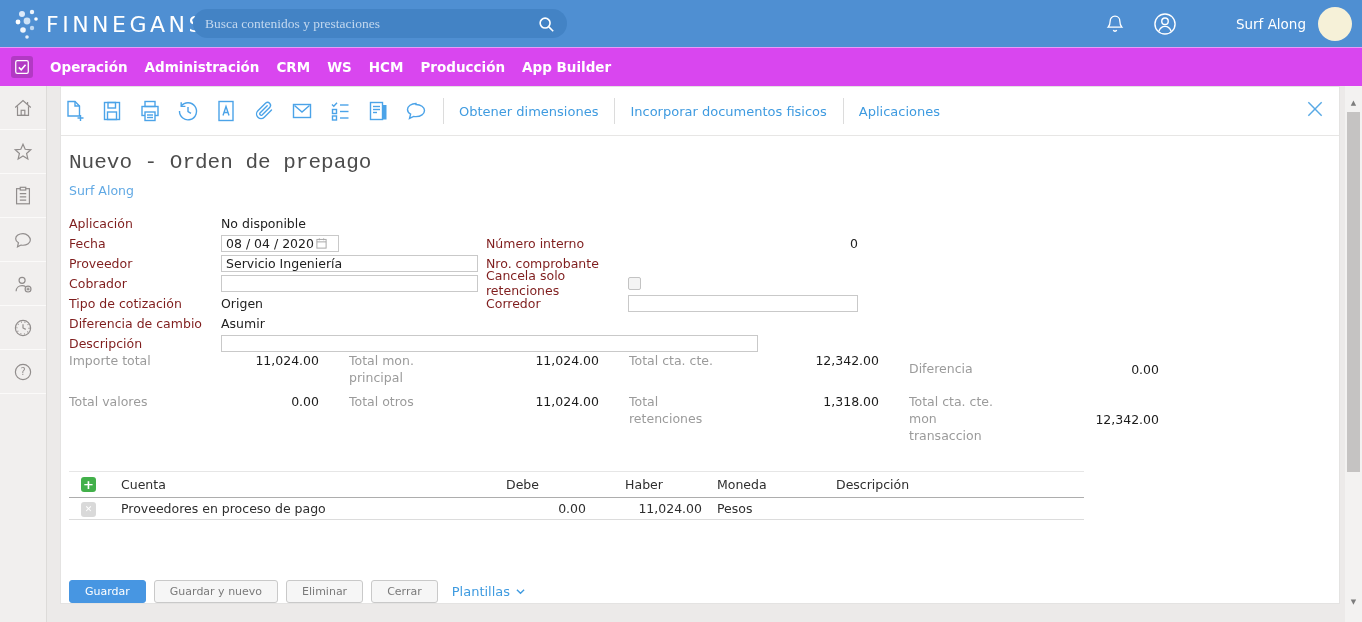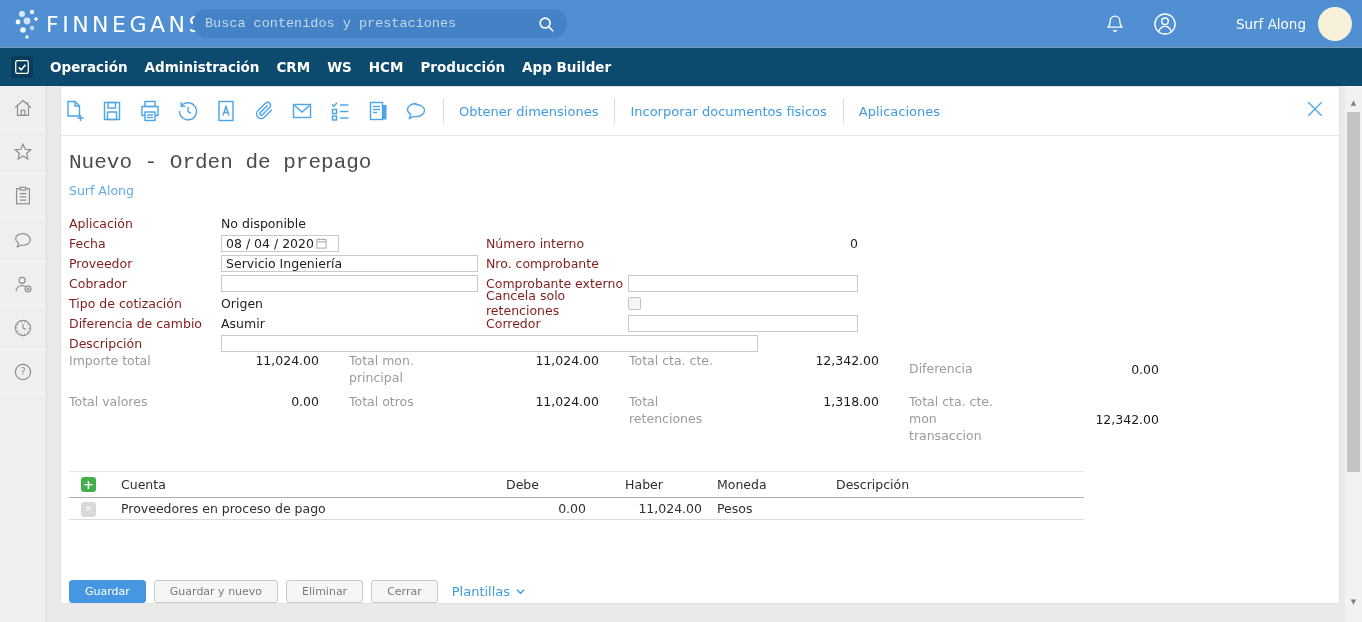--- a/index.html
+++ b/index.html
@@ -5,29 +5,29 @@
   * { margin:0; padding:0; box-sizing:border-box; }
   html,body { width:1362px; height:622px; }
   body { font-family:"DejaVu Sans","Liberation Sans",sans-serif; background:#eceae9; }
   .app { position:relative; width:1362px; height:622px; overflow:hidden; background:#eceae9; }
 
   
   .topbar { position:absolute; left:0; top:0; width:1362px; height:47px; background:#4f8fd2; }
   .brand { position:absolute; left:12px; top:5px; display:flex; align-items:center; gap:4px; cursor:pointer; }
   .brand-text { color:#fff; font-size:22px; letter-spacing:3.5px; font-weight:400; }
   .search { position:absolute; left:193px; top:9px; width:374px; height:29px; background:#4383c5; border-radius:15px; display:flex; align-items:center; padding:0 12px; }
-  .search input { flex:1; background:transparent; border:none; outline:none; color:#ffffff; font-size:13.5px; font-family:Liberation Mono, monospace; }
+  .search input { flex:1; background:transparent; border:none; outline:none; color:#ffffff; font-size:13.5px; font-family:Liberation Serif, serif; }
   .search input::placeholder { color:#c3d8ef; }
   .top-right { position:absolute; right:10px; top:0; height:47px; display:flex; align-items:center; }
   .tr-icon { cursor:pointer; display:flex; align-items:center; }
   .user-name { color:#fff; font-size:13.5px; margin-left:58px; margin-right:12px; cursor:pointer; white-space:nowrap; }
   .avatar { width:34px; height:34px; border-radius:50%; background:#f6f1d8; cursor:pointer; }
 
   
-  .navbar { position:absolute; left:0; top:47px; width:1362px; height:39px; background:#0c4a6e; border-top:1px solid rgba(255,255,255,.45); display:flex; align-items:center; padding-left:11px; }
+  .navbar { position:absolute; left:0; top:47px; width:1362px; height:39px; background:#d946ef; border-top:1px solid rgba(255,255,255,.45); display:flex; align-items:center; padding-left:11px; }
   .nav-check { width:22px; height:22px; background:rgba(0,0,0,.18); border-radius:3px; display:flex; align-items:center; justify-content:center; margin-right:17px; cursor:pointer; }
   .nav-item { color:#fff; font-size:13.5px; font-weight:bold; margin-right:17px; cursor:pointer; text-decoration:none; white-space:nowrap; }
 
   
   .sidebar { position:absolute; left:0; top:86px; width:47px; height:536px; background:#f1efee; border-right:1px solid #dddbd9; }
   .sb-item { width:100%; height:44px; display:flex; align-items:center; justify-content:center; border-bottom:1px solid #fbfaf9; cursor:pointer; }
 
   
   .content { position:absolute; left:60px; top:86px; width:1280px; height:518px; background:#fff; border:1px solid #e4e3e2; }
 
@@ -339,24 +339,20 @@
     <div class="form-right">
       <div class="frow">
         <span class="flabel">Número interno</span>
         <span class="fvalue-num">0</span>
       </div>
       <div class="frow">
         <span class="flabel">Nro. comprobante</span>
         <span class="fvalue"></span>
       </div>
       <div class="frow">
-        <span class="flabel">Comprobante externo</span>
-        <input class="fld w-right" value="" style="">
-      </div>
-      <div class="frow">
         <span class="flabel">Cancela solo retenciones</span>
         <span class="checkbox"></span>
       </div>
       <div class="frow">
         <span class="flabel">Corredor</span>
         <input class="fld w-right" value="" style="">
       </div>
     </div>
 
     <div class="totals totals1">

